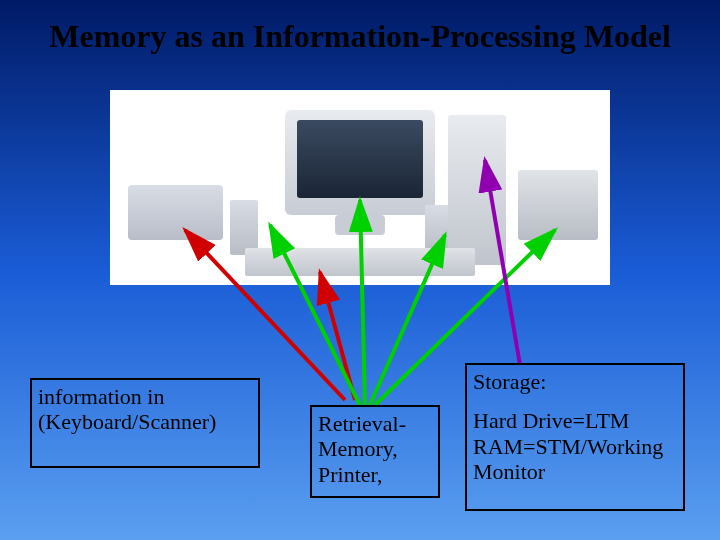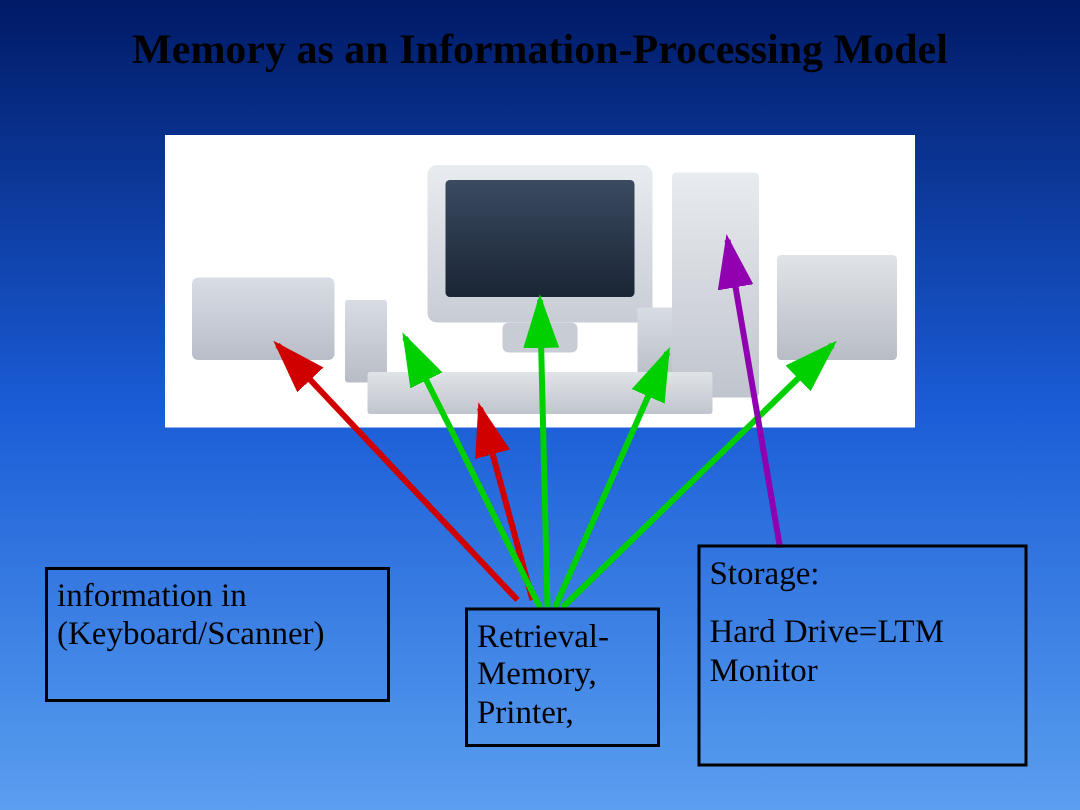--- a/index.html
+++ b/index.html
@@ -11,21 +11,21 @@
     position: relative;
     overflow: hidden;
   }
   .title {
     position: absolute;
     top: 18px;
     left: 0;
     width: 100%;
     text-align: center;
     color: #000;
-    font-size: 28px;
+    font-size: 32px;
     font-weight: bold;
   }
   .computer-box {
     position: absolute;
     top: 90px;
     left: 110px;
     width: 500px;
     height: 195px;
     background: #fff;
   }
@@ -153,14 +153,15 @@
 
 <div class="box box-retrieval">
   <div>Retrieval-</div>
   <div>Memory,</div>
   <div>Printer,</div>
 </div>
 
 <div class="box box-storage">
   <div class="storage-line1">Storage:</div>
   <div class="storage-line2">Hard Drive=LTM</div>
+  <div>RAM=STM/Working</div>
   <div>Monitor</div>
 </div>
 
 </body></html>

